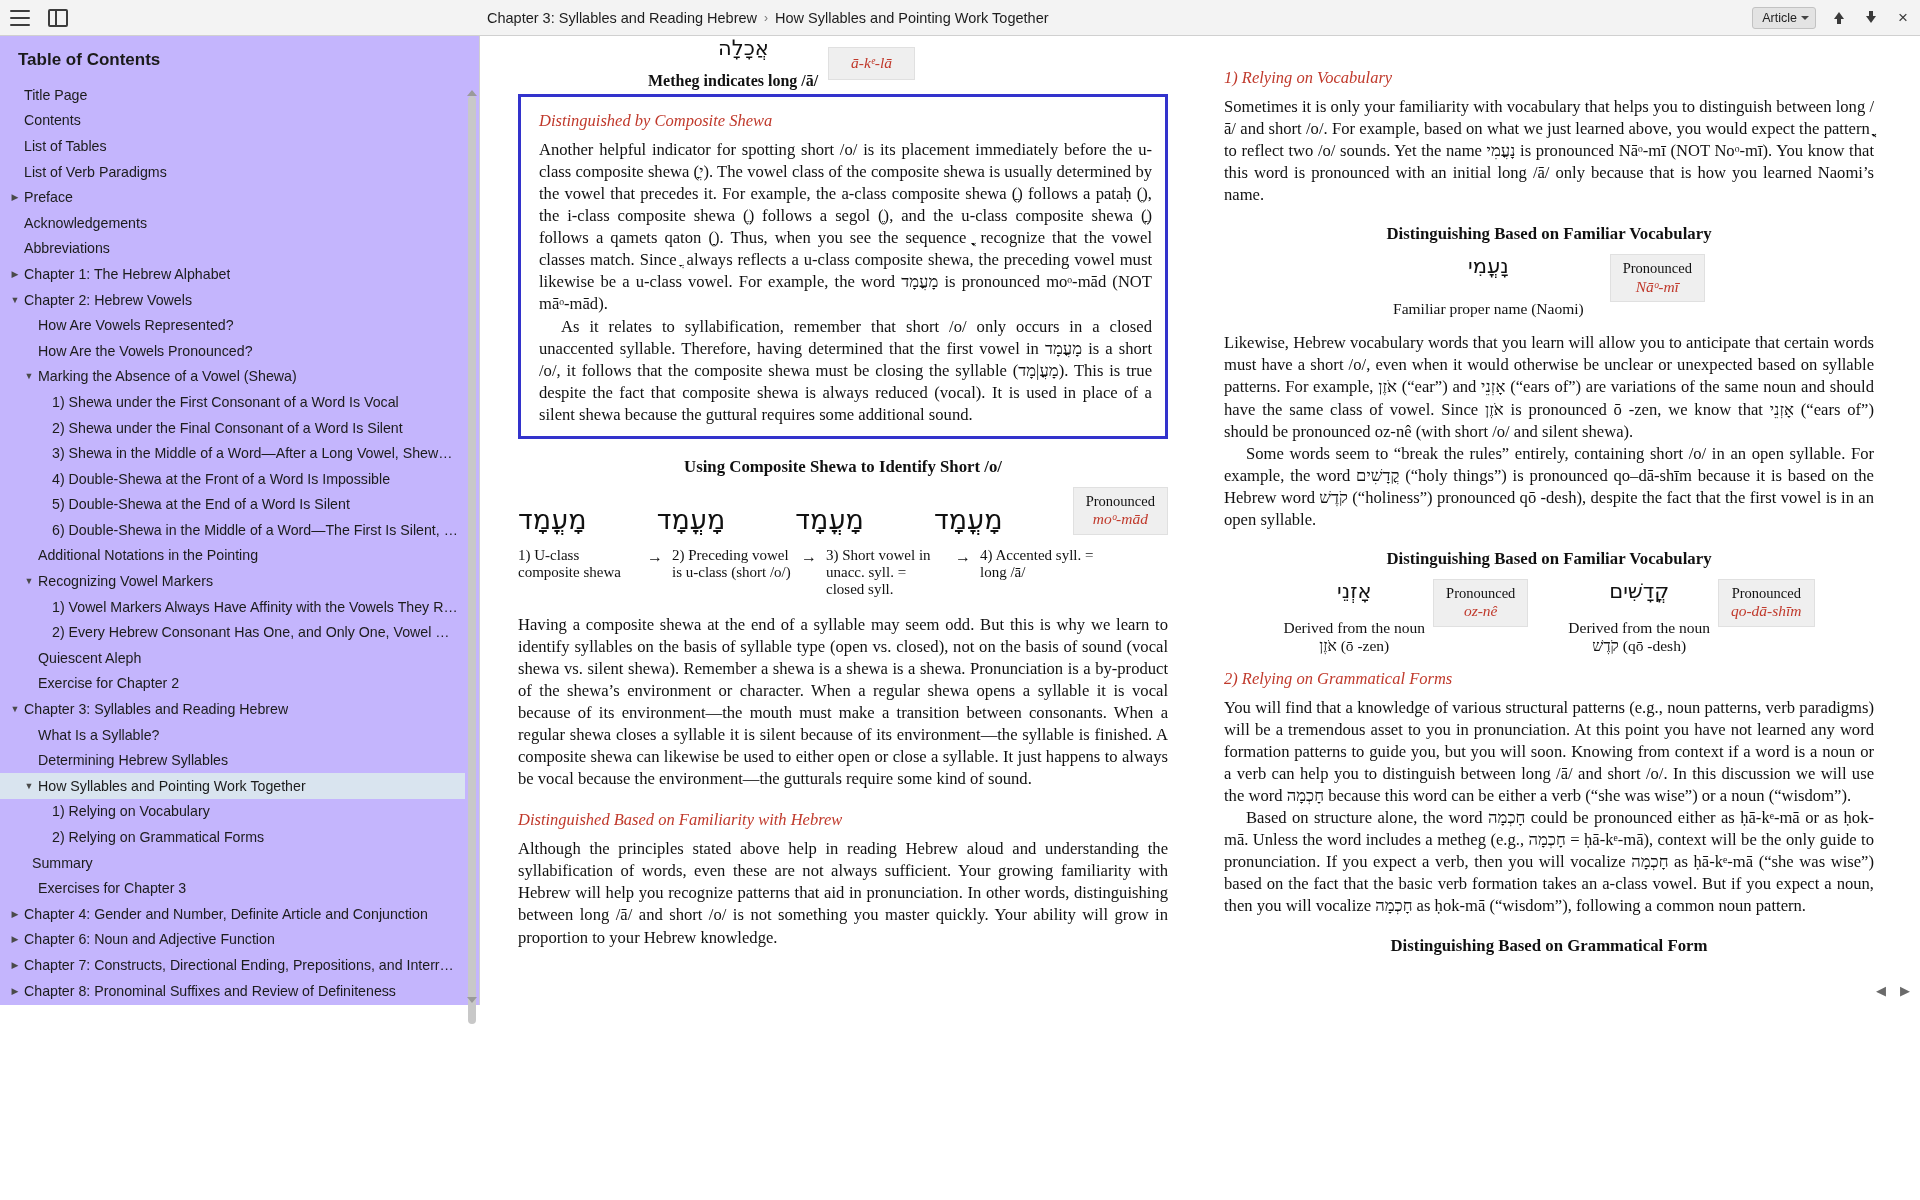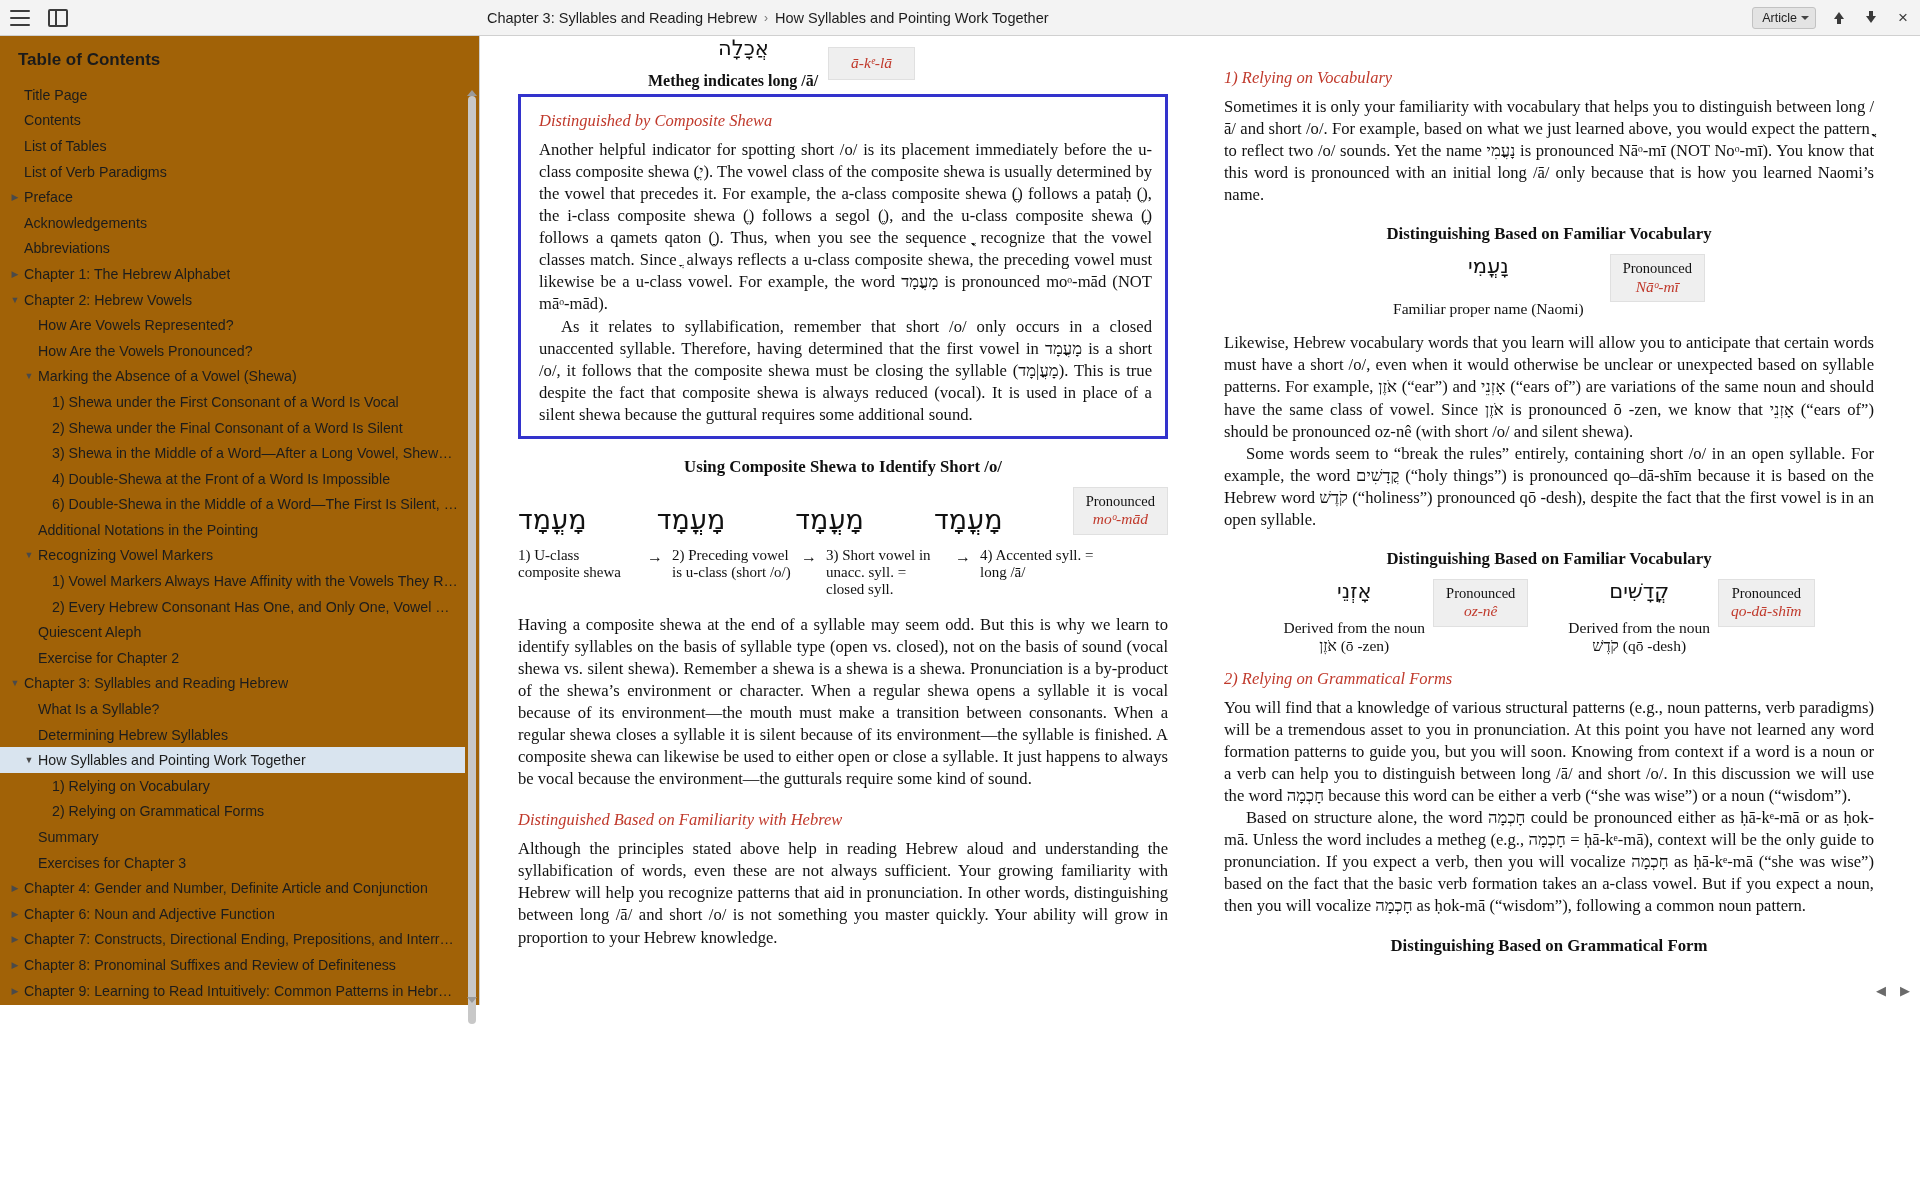--- a/index.html
+++ b/index.html
@@ -57,21 +57,21 @@
   .arrow-up:before { top: 9px; height: 6px; }
   .arrow-dn:before { top: 2px; height: 6px; }
   .close-x { font-size: 17px; line-height: 18px; text-align: center; color: #3a3a3a; }
 
   
   .body { flex: 1 1 auto; display: flex; min-height: 0; }
 
   
   .sidebar {
     width: 480px; flex: 0 0 480px;
-    background: #a16207;
+    background: #c4b5fd;
     border-right: 1px solid #cfcfcf;
     display: flex; flex-direction: column;
     position: relative;
   }
   .toc-title {
     font-size: 17px; font-weight: bold; color: #1b1b1b;
     padding: 14px 0 12px 18px;
   }
   .toc-list { flex: 1 1 auto; overflow: hidden; position: relative; padding-right: 14px; }
   .toc-item {
@@ -260,20 +260,24 @@
           <div class="toc-item" style="padding-left: 36px;">
             <span class="tw"></span>
             <span class="toc-label">3) Shewa in the Middle of a Word—After a Long Vowel, Shewa Is Voc…</span>
           </div>
           <div class="toc-item" style="padding-left: 36px;">
             <span class="tw"></span>
             <span class="toc-label">4) Double-Shewa at the Front of a Word Is Impossible</span>
           </div>
           <div class="toc-item" style="padding-left: 36px;">
             <span class="tw"></span>
+            <span class="toc-label">5) Double-Shewa at the End of a Word Is Silent</span>
+          </div>
+          <div class="toc-item" style="padding-left: 36px;">
+            <span class="tw"></span>
             <span class="toc-label">6) Double-Shewa in the Middle of a Word—The First Is Silent, the Se…</span>
           </div>
           <div class="toc-item" style="padding-left: 22px;">
             <span class="tw"></span>
             <span class="toc-label">Additional Notations in the Pointing</span>
           </div>
           <div class="toc-item" style="padding-left: 22px;">
             <span class="tw open"></span>
             <span class="toc-label">Recognizing Vowel Markers</span>
           </div>
@@ -310,21 +314,21 @@
             <span class="toc-label">How Syllables and Pointing Work Together</span>
           </div>
           <div class="toc-item" style="padding-left: 36px;">
             <span class="tw"></span>
             <span class="toc-label">1) Relying on Vocabulary</span>
           </div>
           <div class="toc-item" style="padding-left: 36px;">
             <span class="tw"></span>
             <span class="toc-label">2) Relying on Grammatical Forms</span>
           </div>
-          <div class="toc-item" style="padding-left: 22px;">
+          <div class="toc-item" style="padding-left: 16px;">
             <span class="tw"></span>
             <span class="toc-label">Summary</span>
           </div>
           <div class="toc-item" style="padding-left: 22px;">
             <span class="tw"></span>
             <span class="toc-label">Exercises for Chapter 3</span>
           </div>
           <div class="toc-item" style="padding-left: 8px;">
             <span class="tw closed"></span>
             <span class="toc-label">Chapter 4: Gender and Number, Definite Article and Conjunction</span>

